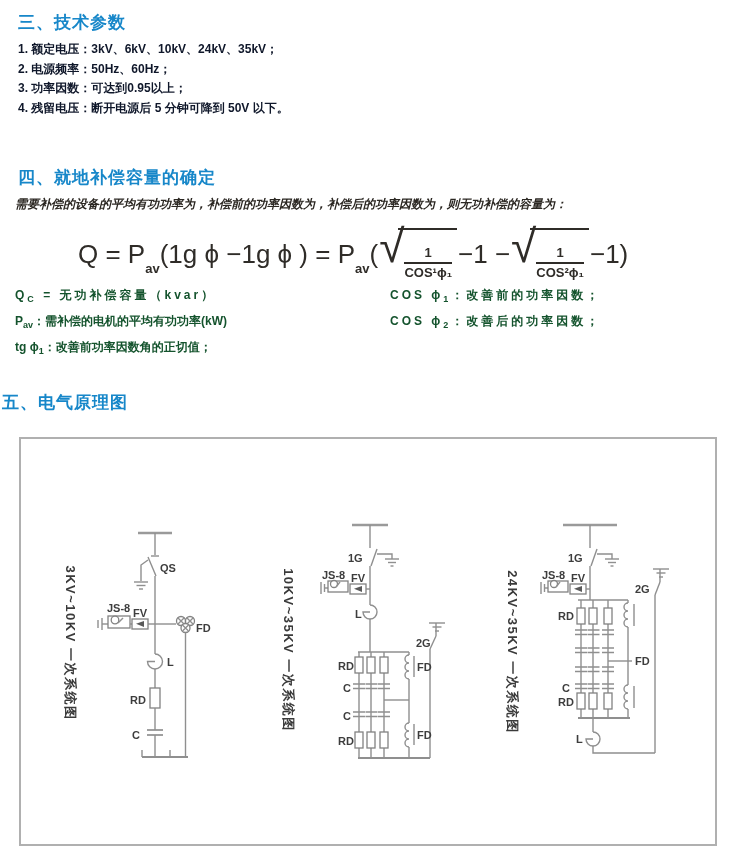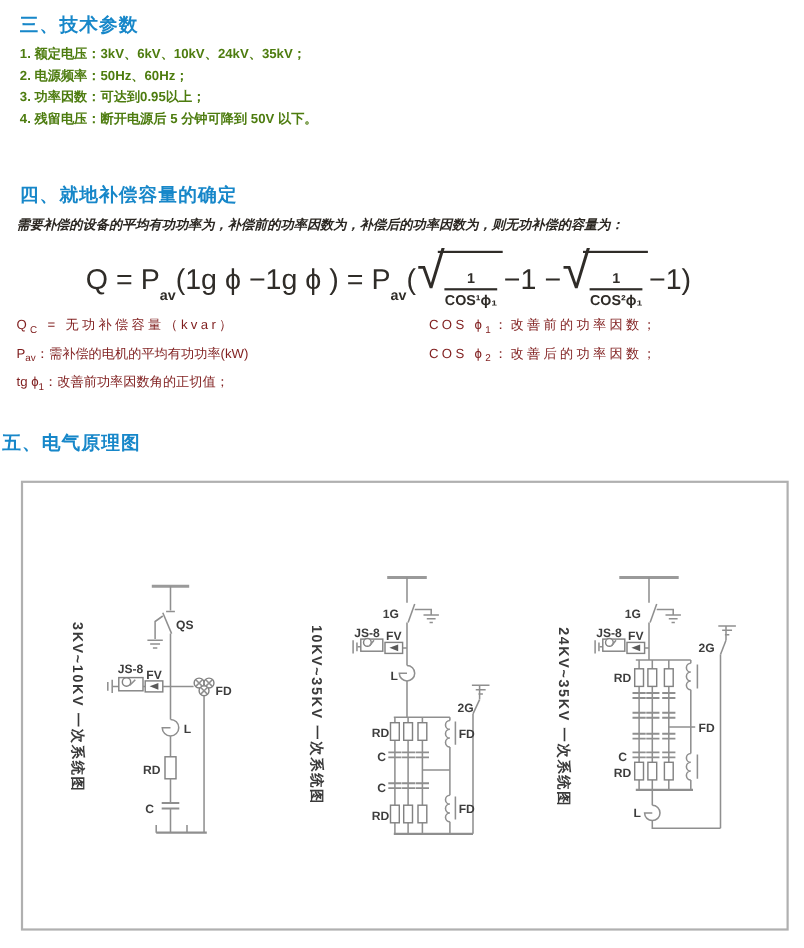--- a/index.html
+++ b/index.html
@@ -1,32 +1,32 @@
 <!DOCTYPE html>
 <html><head>
 <meta charset="utf-8">
 <style>
   html,body{margin:0;padding:0;background:#fff;}
   #page{position:relative;width:731px;height:862px;background:#ffffff;overflow:hidden;
         font-family:"Liberation Sans","DejaVu Sans",sans-serif;color:#2b2722;}
   .abs{position:absolute;}
   .sec-title{font-size:17px;font-weight:bold;color:#1787c9;letter-spacing:1px;}
-  .body-line{font-size:12px;font-weight:bold;color:#4d7c0f;line-height:19.5px;white-space:nowrap;}
+  .body-line{font-size:12px;font-weight:bold;color:#0f172a;line-height:19.5px;white-space:nowrap;}
   .intro{font-size:12px;font-weight:bold;color:#2b2722;white-space:nowrap;font-style:italic;}
   
   .formula{display:flex;align-items:center;font-size:26px;color:#2f2c28;white-space:nowrap;}
   .formula sub{font-size:13px;font-weight:bold;align-self:flex-end;transform:translateY(-4px);}
   .sqrt{display:inline-flex;align-items:flex-start;margin:0 1px;}
   .sqrt-sign{font-size:46px;line-height:38px;font-weight:400;margin-right:-6px;transform:translateY(-1px);}
   .sqrt-body{border-top:2.5px solid #2f2c28;padding:3px 5px 0 6px;}
   .frac{display:inline-flex;flex-direction:column;align-items:center;font-size:13px;font-weight:bold;line-height:1.2;}
   .frac .num{align-self:stretch;text-align:center;border-bottom:2px solid #2f2c28;padding:0 2px 1px;}
   .frac .den{padding-top:1px;}
   
-  .def-line{font-size:12px;font-weight:normal;color:#7f1d1d;line-height:21.5px;white-space:nowrap;}
+  .def-line{font-size:12px;font-weight:bold;color:#14532d;line-height:21.5px;white-space:nowrap;}
   .def-line sub{font-size:9px;}
   .spaced{letter-spacing:3px;}
   
   .schematic-box{border:2px solid #b0b0b0;background:#fff;}
   .vlabel{position:absolute;width:170px;height:18px;transform:rotate(90deg);text-align:center;
           font-size:13px;font-weight:bold;color:#3a3a3a;letter-spacing:1.5px;white-space:nowrap;}
   svg text{font-family:"Liberation Sans","DejaVu Sans",sans-serif;font-size:11px;font-weight:bold;fill:#3d3d3d;}
   svg .wire{stroke:#8f8f8f;stroke-width:1.4;fill:none;}
   svg .bus{stroke:#9a9a9a;stroke-width:2.6;fill:none;}
   svg .thick{stroke:#8f8f8f;stroke-width:2;fill:none;}

